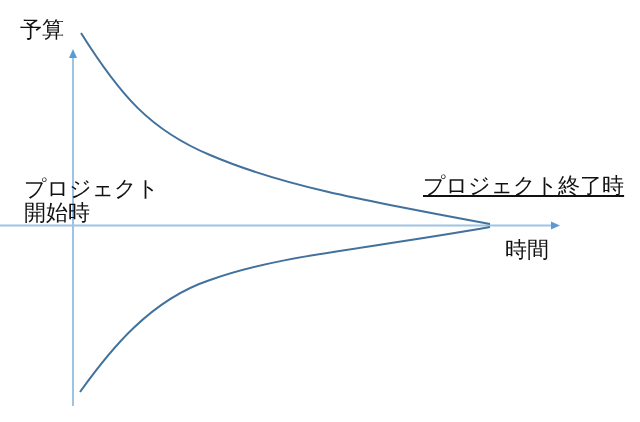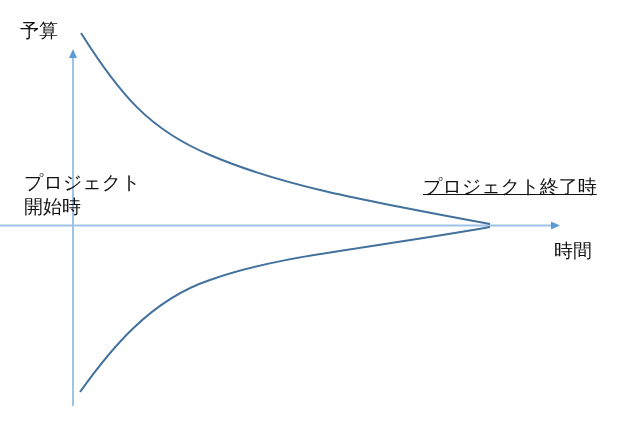--- a/index.html
+++ b/index.html
@@ -1,23 +1,23 @@
 <!DOCTYPE html>
 <html><head>
   <meta charset="utf-8">
   <style>
     html, body { margin: 0; padding: 0; background: #ffffff; }
     body { width: 640px; height: 422px; position: relative; overflow: hidden;
            font-family: "DejaVu Sans", "Liberation Sans", sans-serif; color: #111; }
     svg.canvas { position: absolute; left: 0; top: 0; }
-    .label { position: absolute; font-size: 19px; line-height: 24px; white-space: pre; color: #111; }
+    .label { position: absolute; font-size: 22px; line-height: 24px; white-space: pre; color: #111; }
     #lbl-y { left: 20px; top: 18px; }
-    #lbl-start { left: 24px; top: 170px; }
+    #lbl-start { left: 24px; top: 177px; }
     #lbl-end { left: 423px; top: 174px; text-decoration: underline; }
-    #lbl-x { left: 554px; top: 238px; text-align: right; }
+    #lbl-x { left: 505px; top: 238px; text-align: right; }
   </style>
 </head>
 <body>
 
 <svg class="canvas" width="640" height="422" viewBox="0 0 640 422">
 
   <line x1="0" y1="225.5" x2="552" y2="225.5" stroke="#9dc3e6" stroke-width="2"></line>
   <polygon points="560,225.5 551,221.5 551,229.5" fill="#5b9bd5"></polygon>
 
   <line x1="73" y1="406" x2="73" y2="57" stroke="#9dc3e6" stroke-width="2"></line>

